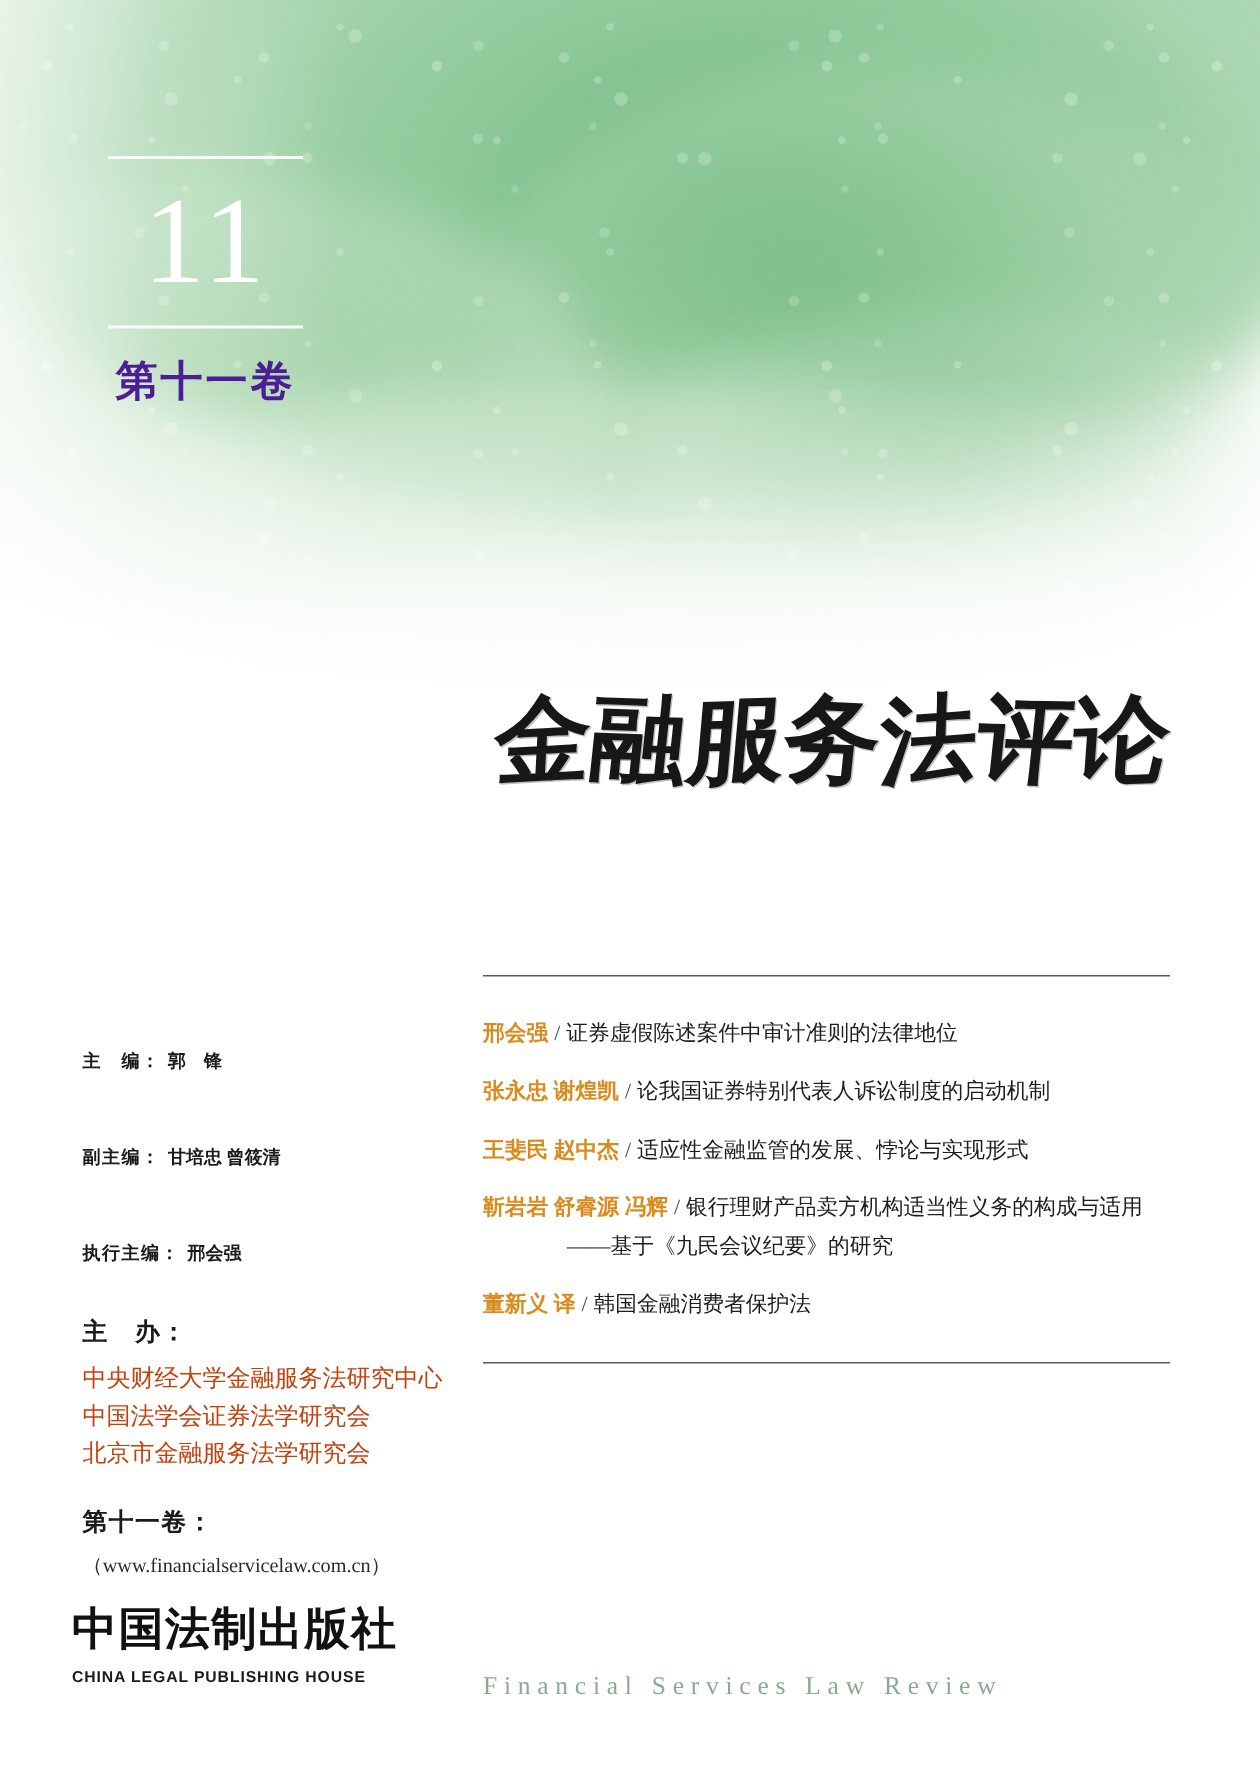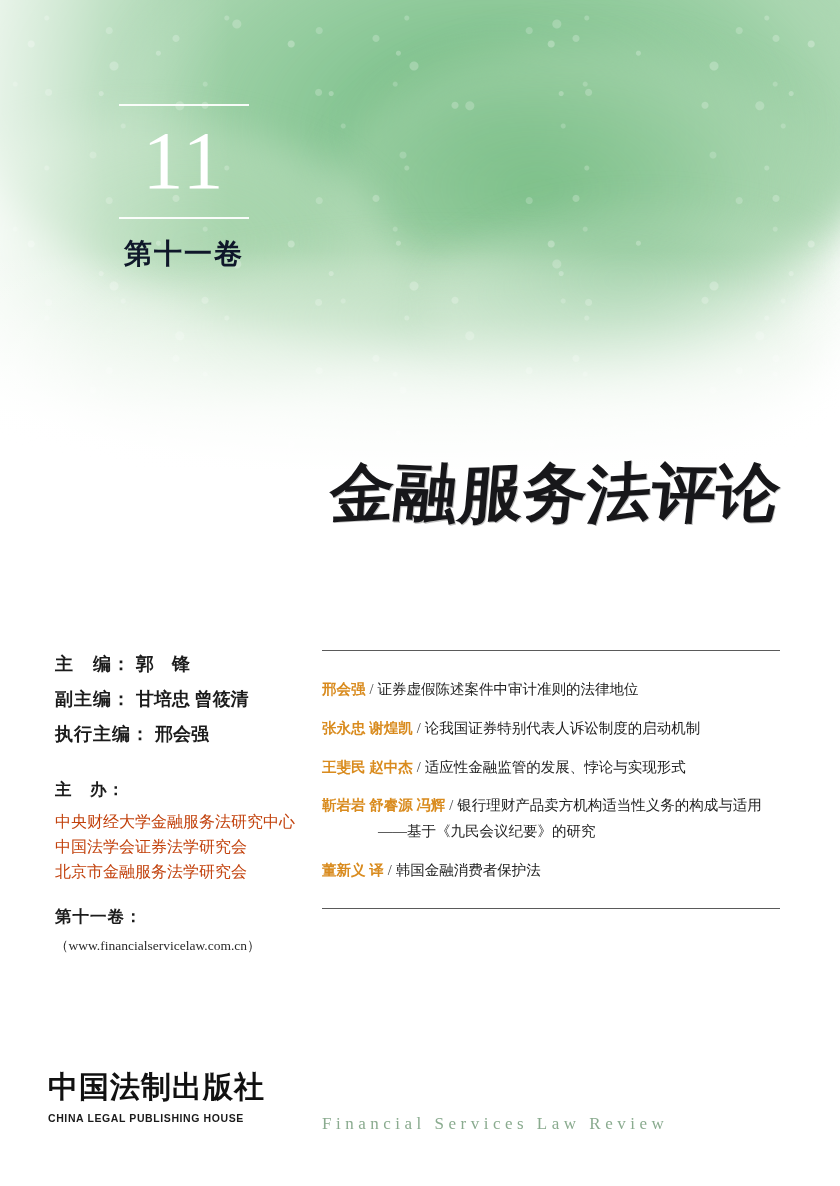--- a/index.html
+++ b/index.html
@@ -100,42 +100,41 @@
   }
 
   
   .volume-block {
     position: absolute;
     left: 72px;
     top: 104px;
     width: 130px;
     text-align: center;
     color: #ffffff;
-    margin-left: 47px;
   }
   .vol-rule {
     height: 2px;
     background: rgba(255,255,255,0.92);
     width: 100%;
   }
   .vol-num {
     font-family: "Liberation Serif", serif;
     font-size: 82px;
     line-height: 1.35;
     font-weight: 400;
     letter-spacing: 2px;
     color: #ffffff;
   }
   .vol-label {
     margin-top: 16px;
     font-family: "Liberation Serif", serif;
     font-size: 28px;
     font-weight: 700;
     letter-spacing: 2px;
-    color: #0f172a;
+    color: #4c1d95;
   }
 
   
   .title-cn {
     position: absolute;
     left: 330px;
     top: 438px;
     width: 450px;
     height: 110px;
     display: flex;
@@ -162,24 +161,25 @@
   
   .masthead {
     position: absolute;
     left: 55px;
     top: 652px;
     width: 250px;
     color: #1b1b1b;
   }
   .mast-row {
     font-family: "Liberation Serif", serif;
-    font-size: 18px;
+    font-size: 12px;
     font-weight: 700;
     margin-bottom: 11px;
     white-space: nowrap;
+    margin-top: 47px;
   }
   .mast-row .lbl { letter-spacing: 1px; }
   .mast-row .val { font-weight: 700; margin-left: 5px; }
   .mast-gap { height: 22px; }
   .mast-head {
     font-family: "Liberation Serif", serif;
     font-size: 16.5px;
     font-weight: 700;
     margin-bottom: 9px;
     letter-spacing: 1px;

